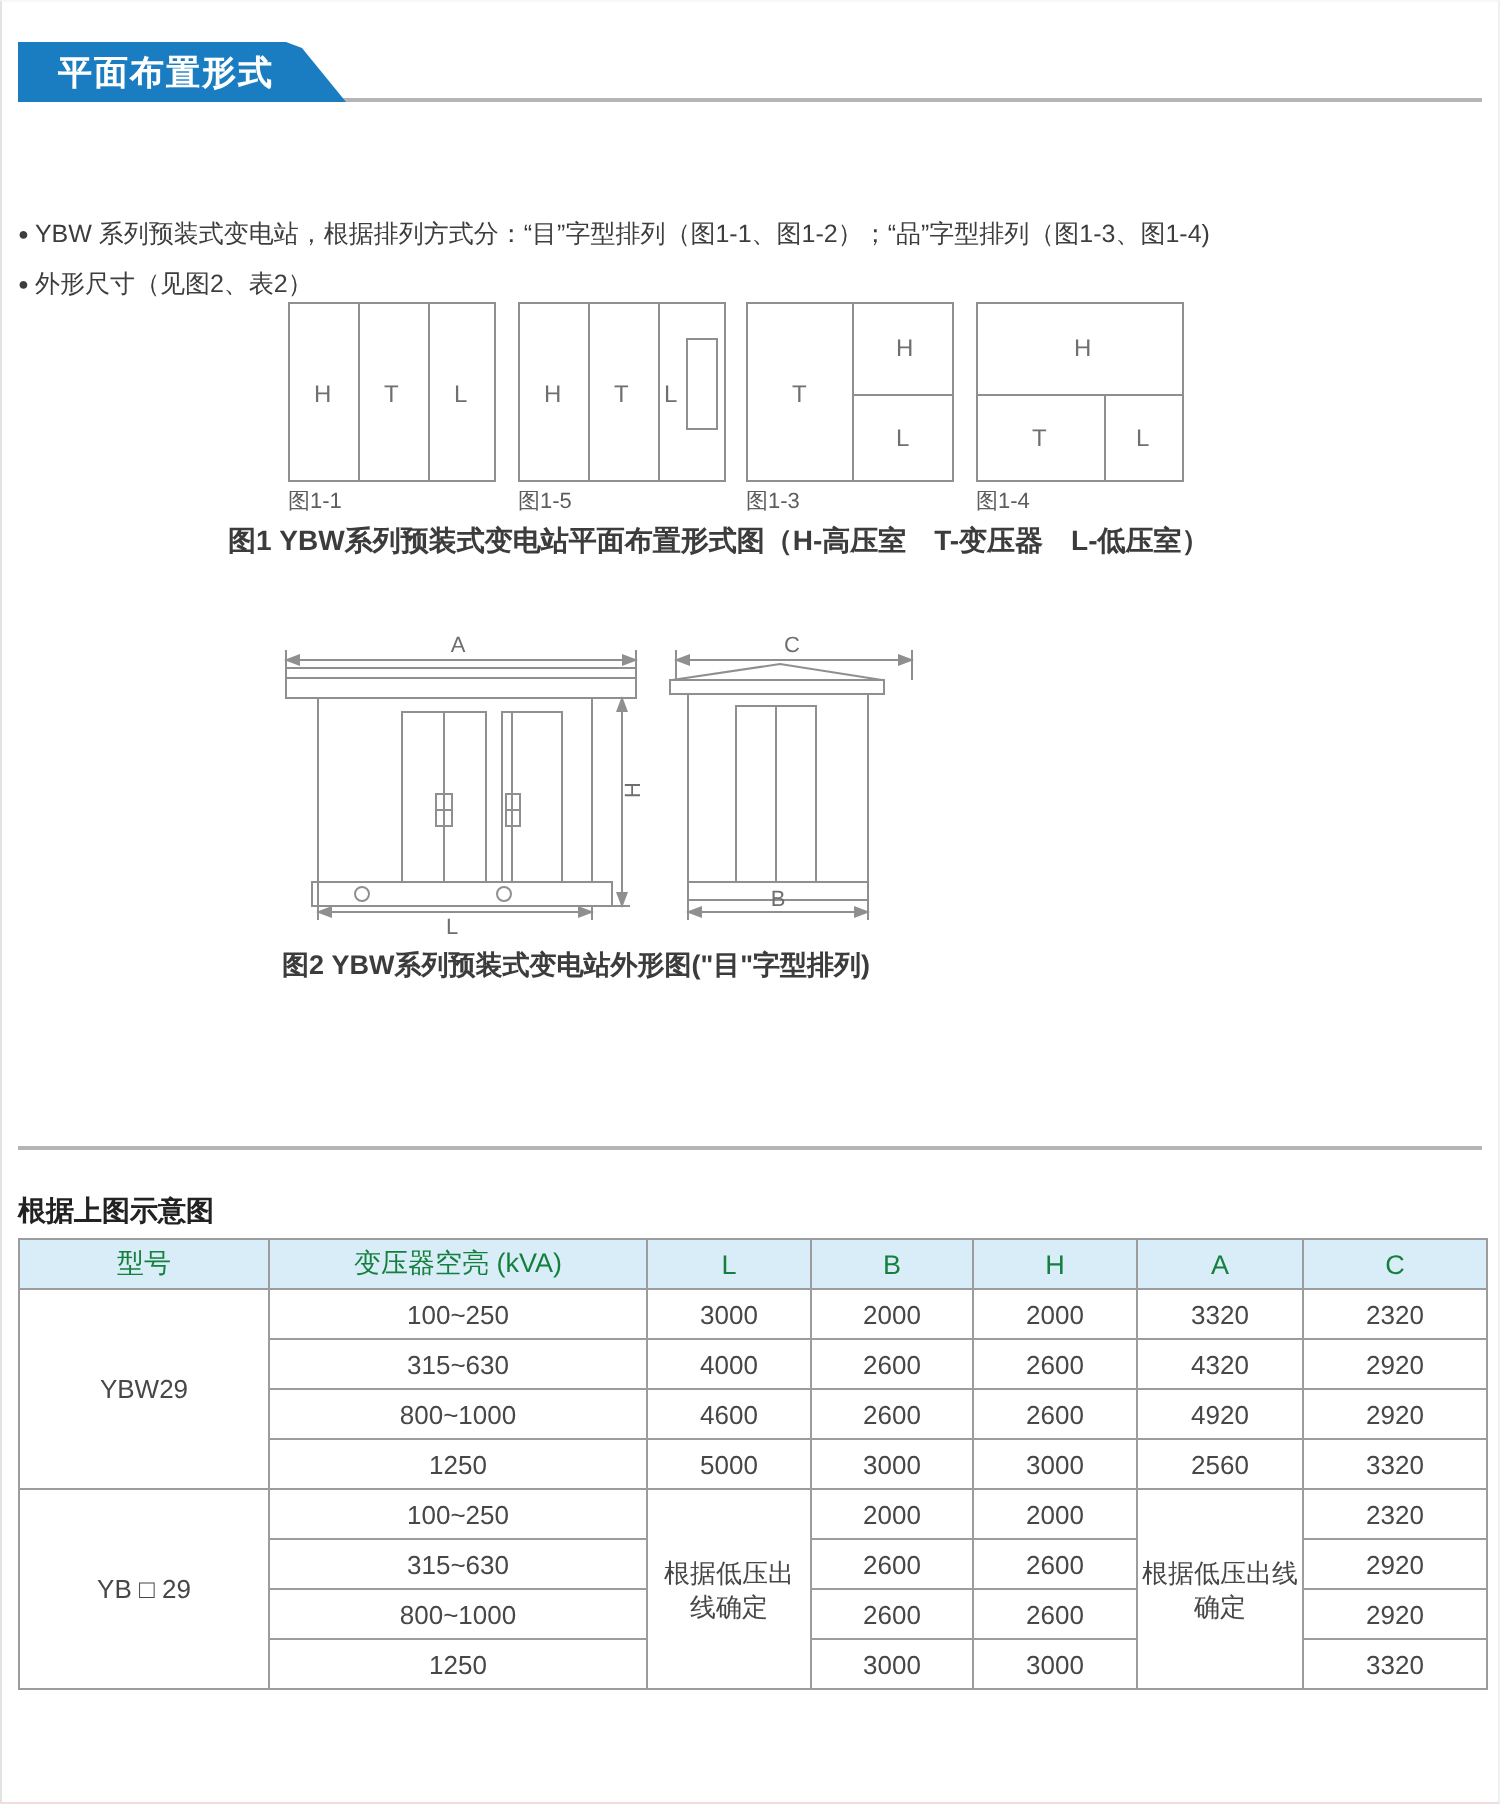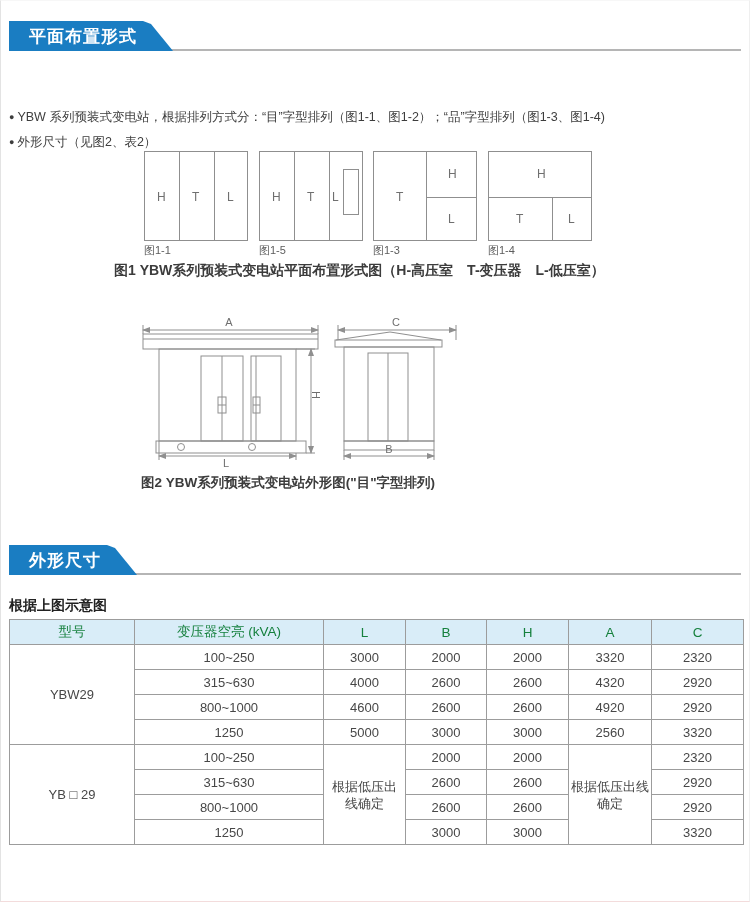--- a/index.html
+++ b/index.html
@@ -161,23 +161,20 @@
       <text x="90" y="154" text-anchor="middle">L</text>
       <text x="260" y="13" text-anchor="middle">C</text>
       <text x="253" y="140" text-anchor="middle">B</text>
     </g>
   </svg>
 
   <div class="fig2-caption">图2 YBW系列预装式变电站外形图("目"字型排列)</div>
 
   <div class="section-header" style="top:544px;">
     <div class="rule"></div>
-    <div class="section-tab">
-      <span>外形尺寸</span>
-    </div>
   </div>
 
   <div class="note">根据上图示意图</div>
 
   <table class="dims">
     <colgroup>
       <col style="width:125px">
         <col style="width:189px">
         <col style="width:82px">
       <col style="width:81px">

